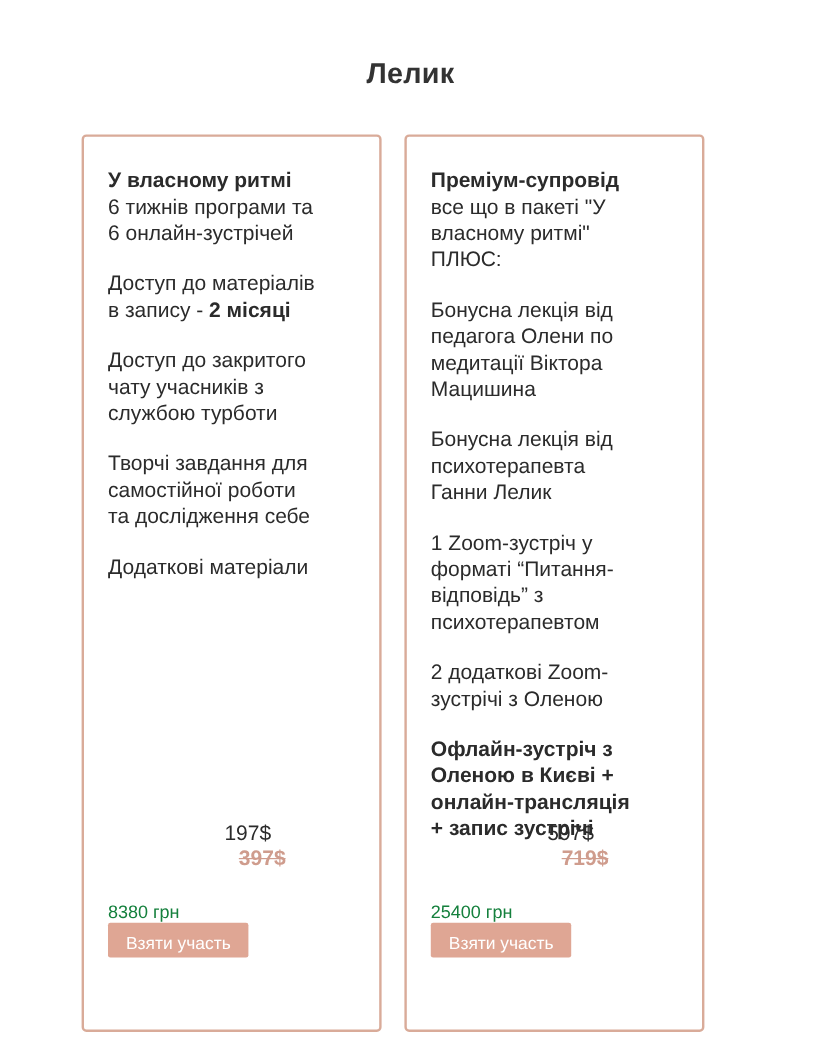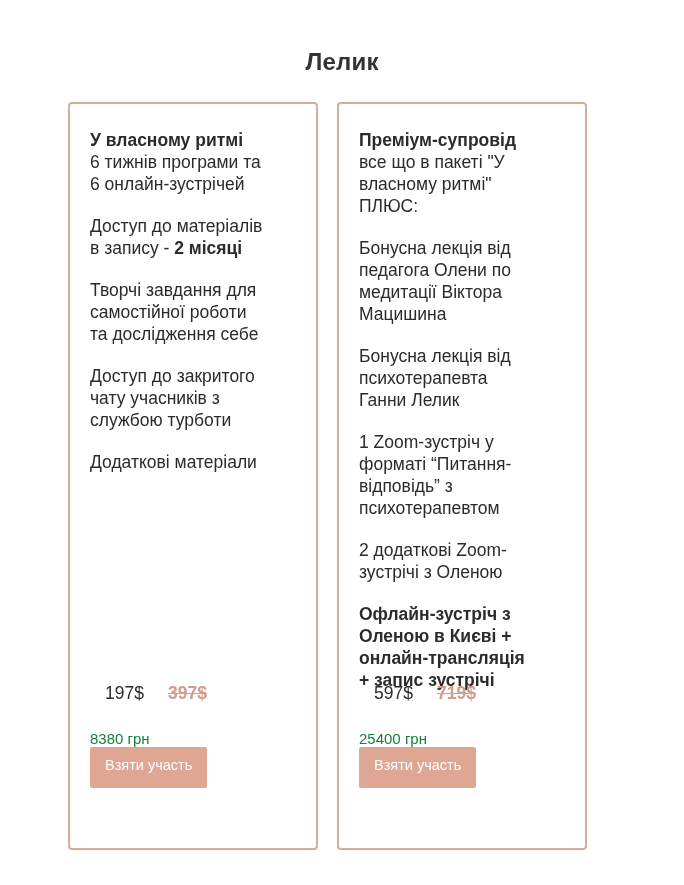--- a/index.html
+++ b/index.html
@@ -25,21 +25,21 @@
     text-align: center;
     font-size: 24px;
     font-weight: bold;
     color: #333333;
     letter-spacing: 0.2px;
   }
 
   .cards-row {
     position: absolute;
     left: 0;
-    top: 102px;
+    top: 112px;
     width: 632px;
     height: 750px;
   }
 
   .card {
     position: absolute;
     top: 0;
     box-sizing: border-box;
     background: #ffffff;
     border: 2px solid #d9ab99;
@@ -69,23 +69,24 @@
 
   .price-block {
     position: absolute;
     left: 20px;
     right: 8px;
     bottom: 0;
   }
 
   .price-row {
     display: flex;
-    align-items: flex-start;
+    align-items: center;
     padding-left: 15px;
     margin-bottom: 26px;
+    flex-direction: column;
   }
   .price-now {
     font-size: 17.5px;
     color: #2b2b2b;
   }
   .price-old {
     font-size: 17.5px;
     font-weight: bold;
     color: #cf9c8d;
     text-decoration: line-through;
@@ -99,45 +100,45 @@
 
   .cta-button {
     display: inline-block;
     background: #dfa694;
     color: #ffffff;
     border: none;
     border-radius: 2px;
     font-family: "Liberation Sans", sans-serif;
     font-size: 14.5px;
     line-height: 1;
-    padding: 11px 15px 16px 15px;
+    padding: 11px 15px 4px 15px;
     cursor: pointer;
     text-align: center;
   }
 </style>
 </head>
 <body>
 
 <h1 class="page-title">Лелик</h1>
 
 <div class="cards-row">
 
   <section class="card card-left">
     <div class="card-body">
         <p class="feature"><b>У власному ритмі</b>
 6 тижнів програми та
 6 онлайн-зустрічей</p>
         <p class="feature">Доступ до матеріалів
 в запису - <b>2 місяці</b></p>
+        <p class="feature">Доступ до закритого
+чату учасників з
+службою турботи</p>
         <p class="feature">Творчі завдання для
 самостійної роботи
 та дослідження себе</p>
-        <p class="feature">Доступ до закритого
-чату учасників з
-службою турботи</p>
         <p class="feature">Додаткові матеріали</p>
       </div>
     <div class="price-block" style="bottom: 60px;">
       <div class="price-row">
         <span class="price-now">197$</span>
         <span class="price-old">397$</span>
       </div>
       <div class="price-uah">8380 грн</div>
       <button class="cta-button">Взяти участь</button>
     </div>

